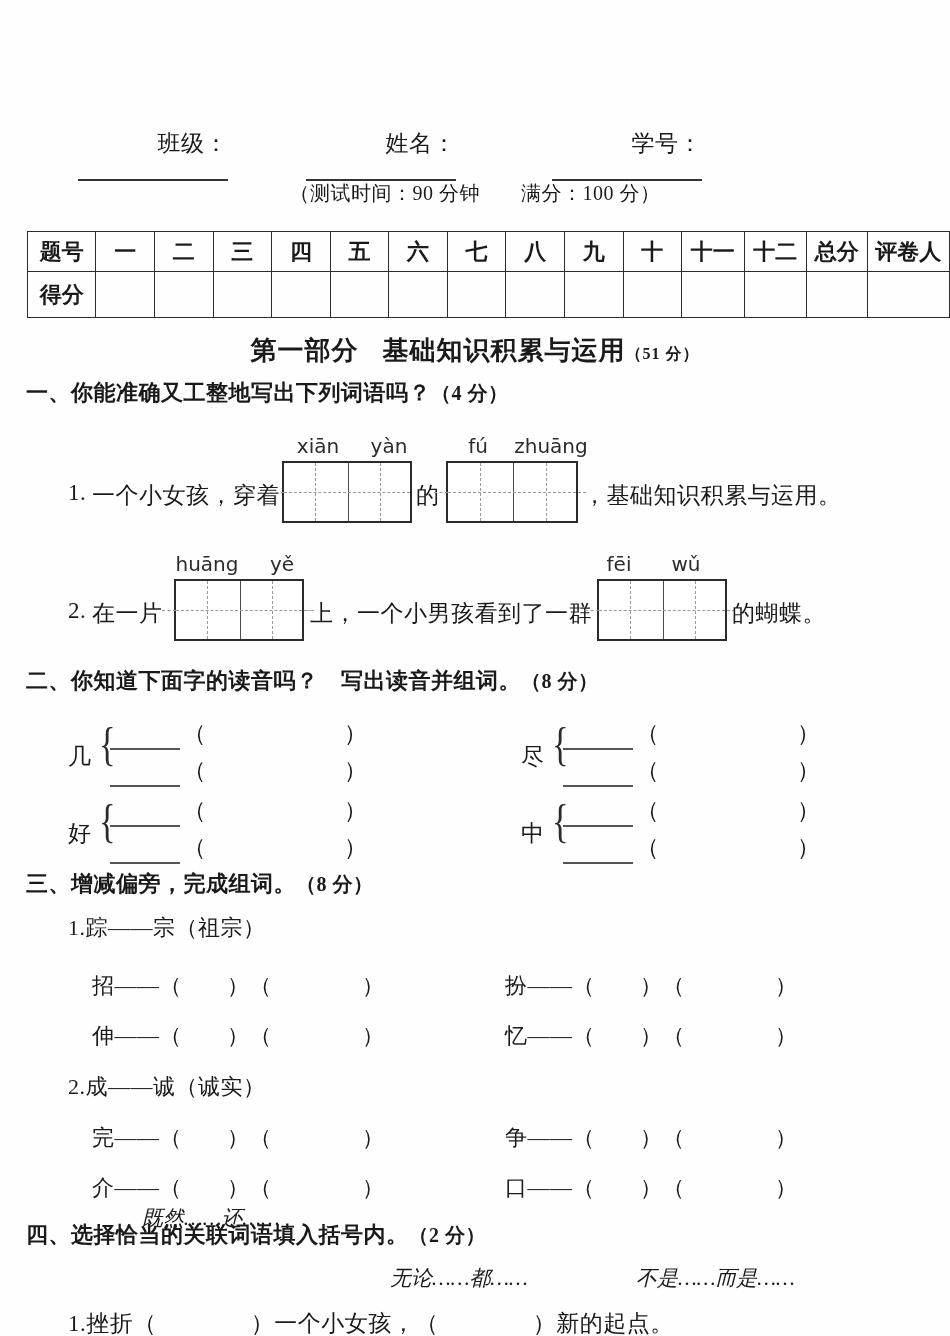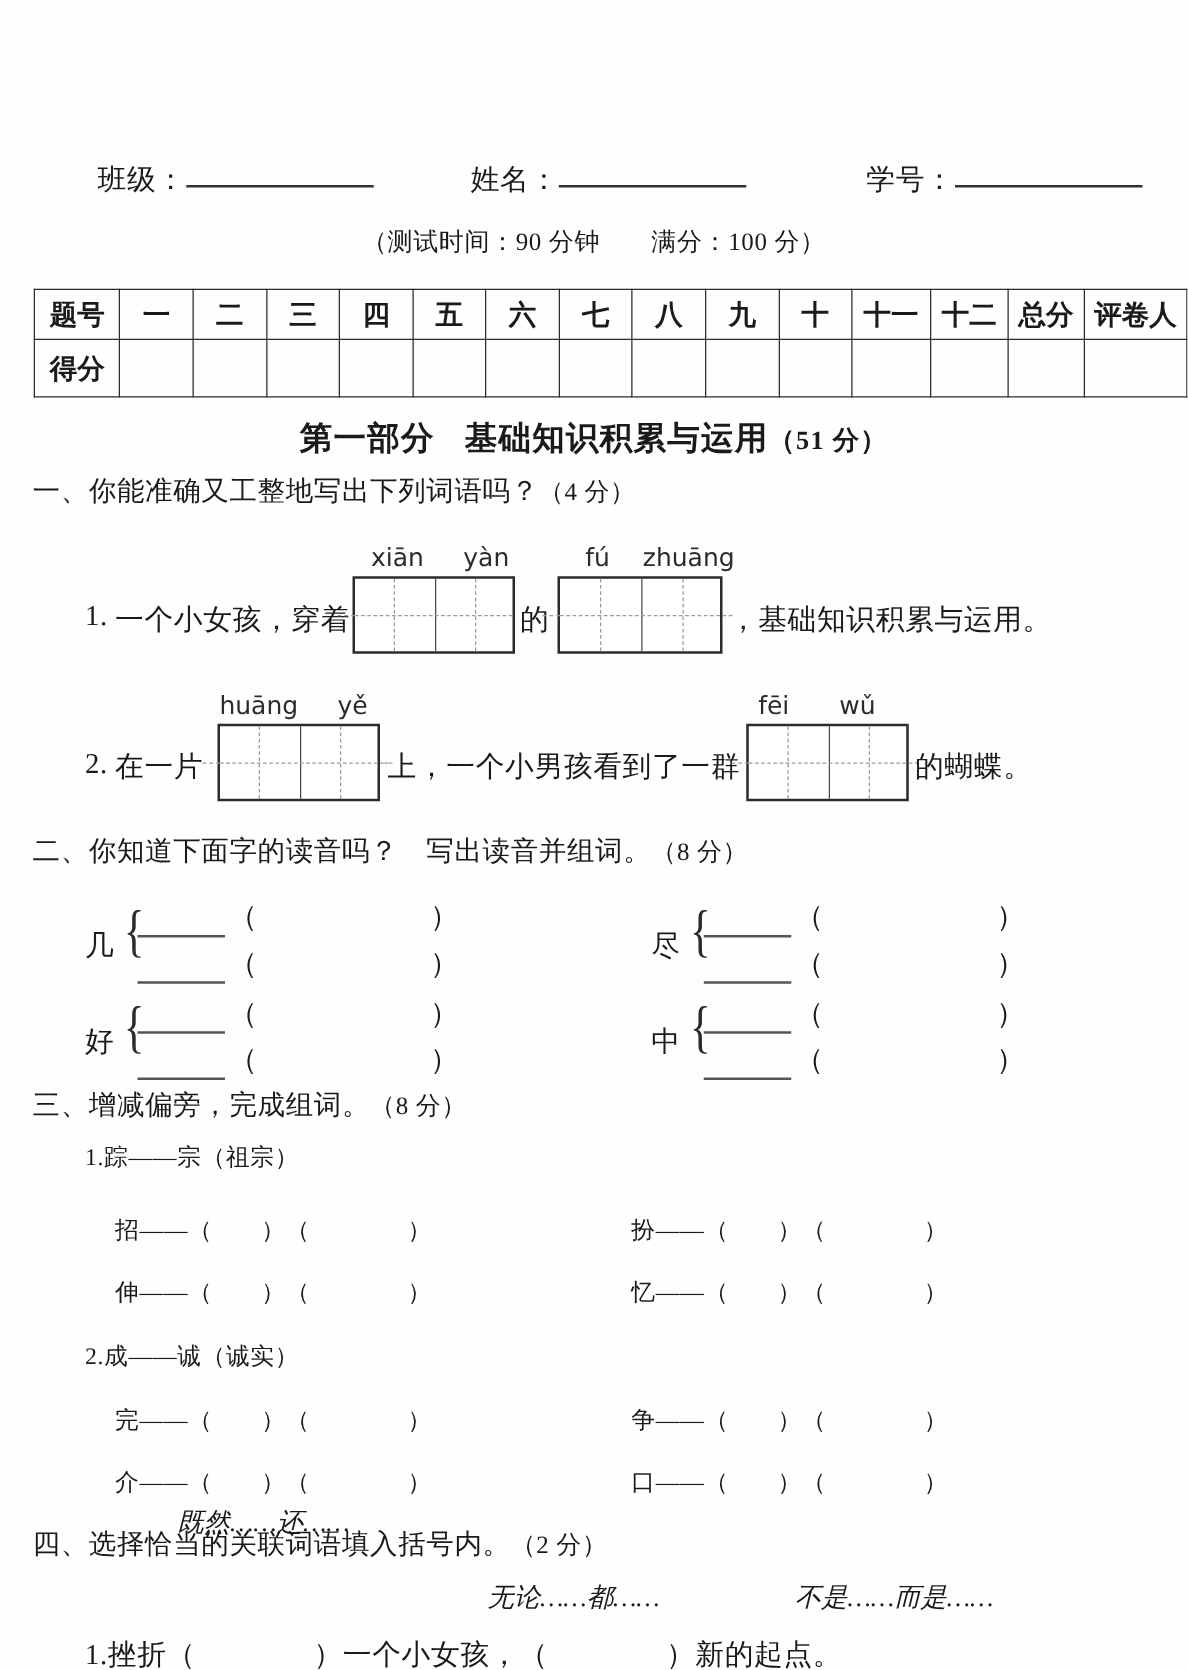--- a/index.html
+++ b/index.html
@@ -26,21 +26,21 @@
   
   .id-row {
     position: absolute;
     left: 78px;
     top: 128px;
     width: 860px;
     display: flex;
     align-items: baseline;
     font-size: 23px;
   }
-  .id-field { display: flex; align-items: flex-start; white-space: nowrap; }
+  .id-field { display: flex; align-items: flex-end; white-space: nowrap; flex-direction: column; }
   .id-label { letter-spacing: .5px; }
   .id-blank {
     display: inline-block;
     border-bottom: 2px solid #333;
     height: 20px;
   }
   .gap-a { width: 78px; }
   .gap-b { width: 96px; }
 
   .exam-meta {
@@ -83,31 +83,31 @@
     left: 0; top: 333px;
     width: 950px;
     text-align: center;
     font-size: 26px;
     font-weight: bold;
     font-family: "Liberation Sans", "DejaVu Sans", sans-serif;
     letter-spacing: 1px;
   }
   .part-title .sp { display: inline-block; width: 24px; }
   .part-title .pts {
-    font-size: 21px;
+    font-size: 16px;
     font-weight: bold;
     font-family: "Liberation Serif", "DejaVu Serif", serif;
   }
 
   
   .sec-head {
     position: absolute;
     left: 26px;
     font-size: 22px;
-    font-weight: normal;
+    font-weight: bold;
     font-family: "Liberation Sans", "DejaVu Sans", sans-serif;
     letter-spacing: .5px;
     white-space: nowrap;
   }
   .sec-head .pts {
     font-family: "Liberation Serif", "DejaVu Serif", serif;
     font-size: 20px;
   }
 
   
@@ -183,21 +183,21 @@
   .paren {
     position: absolute;
     font-size: 23px;
     white-space: nowrap;
     letter-spacing: 0;
   }
 
   
   .rad-line {
     position: absolute;
-    font-size: 19px;
+    font-size: 22px;
     white-space: nowrap;
     letter-spacing: .5px;
   }
 
   
   .conn-row {
     position: absolute;
     font-size: 21px;
     white-space: nowrap;
     font-style: italic;

